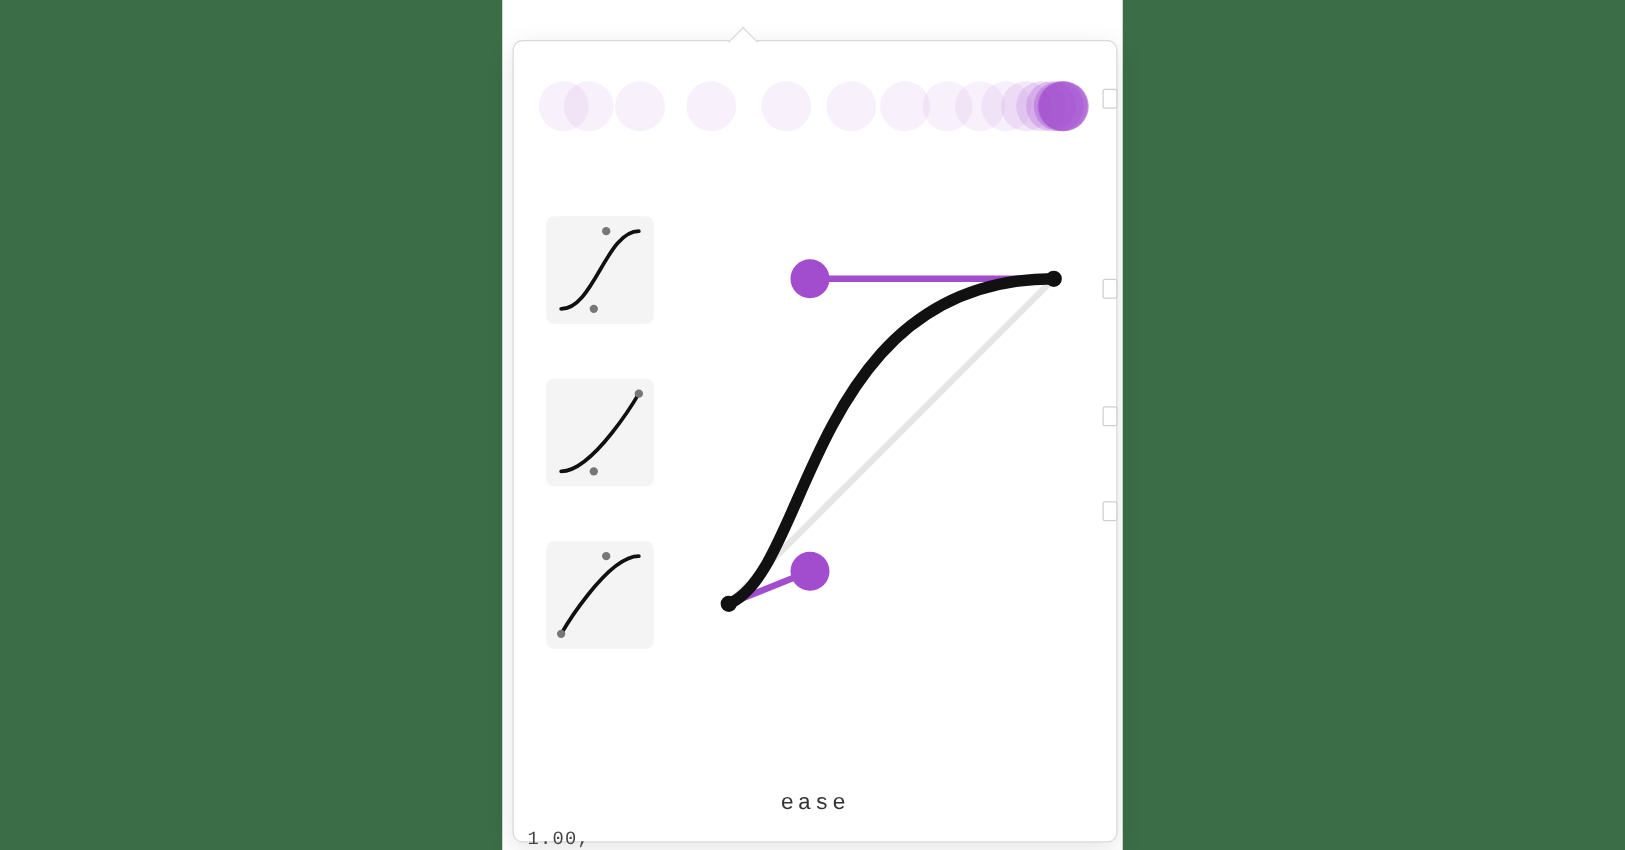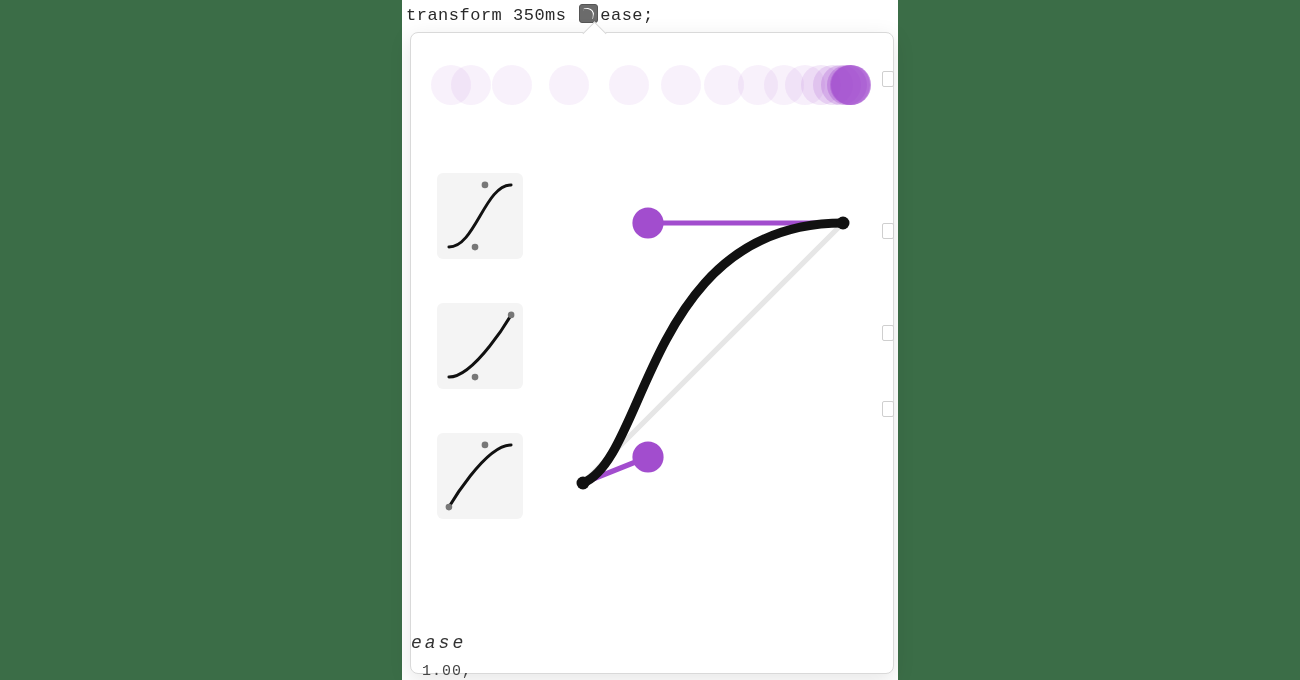--- a/index.html
+++ b/index.html
@@ -131,24 +131,24 @@
     top: 190px;
     width: 260px;
     height: 260px;
   }
   .editor svg { width:100%; height:100%; overflow:visible; }
 
   .label {
     position: absolute;
     left: 0; right: 0;
     bottom: 20px;
+    text-align: center;
     font-size: 18px;
     letter-spacing: 3px;
     color: #333;
-    font-style: italic;
   }
 
   
   .peek {
     position:absolute;
     background:#fff;
     border:1px solid #cfcfcf;
     border-radius:2px;
     width:10px; height:14px;
     right:-1px;
@@ -164,23 +164,20 @@
   }
 </style>
 </head>
 <body>
 
 <div class="blinder left"></div>
 <div class="blinder right"></div>
 
 <div class="stage">
 
-  <div class="code-line">
-    <span>transform 350ms </span><span class="swatch"></span><span>ease;</span>
-  </div>
 
   <div class="popover">
     <div class="arrow"></div>
 
     <div class="trail" id="trail">
         <div class="ball" style="opacity: 0.08; left: 0.0001144px;"></div>
         <div class="ball" style="opacity: 0.08; left: 20.0797px;"></div>
         <div class="ball" style="opacity: 0.08; left: 60.9694px;"></div>
         <div class="ball" style="opacity: 0.08; left: 118.097px;"></div>
         <div class="ball" style="opacity: 0.08; left: 177.903px;"></div>

